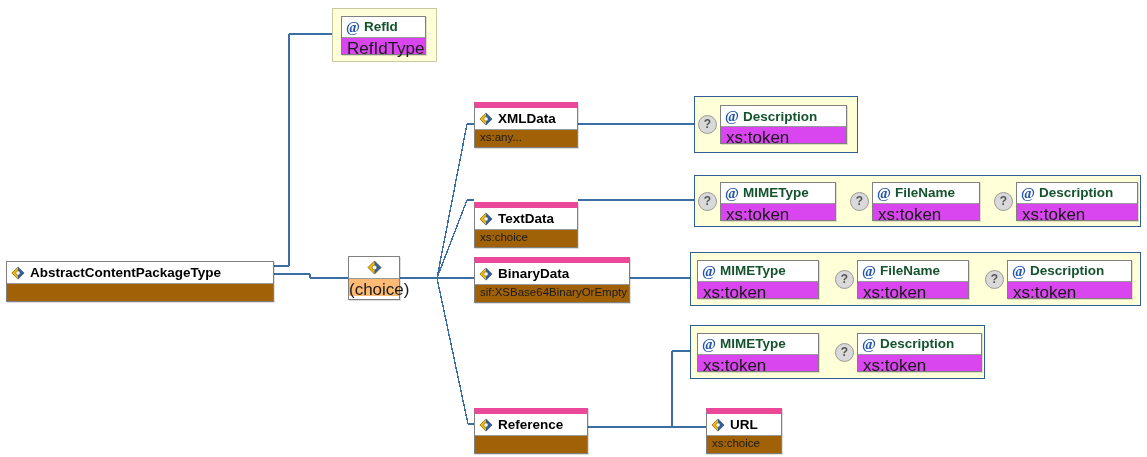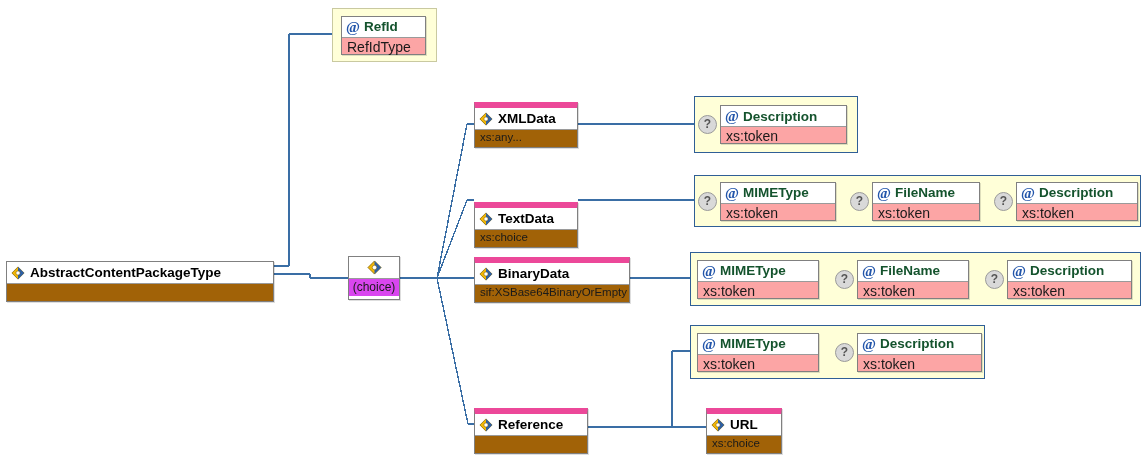--- a/index.html
+++ b/index.html
@@ -91,23 +91,23 @@
     text-align: center;
   }
   .choice .c-icon-row {
     height: 21px;
     background: #ffffff;
     display: flex;
     align-items: center;
     justify-content: center;
   }
   .choice .c-label {
-    background: #d946ef;
+    background: #fdba74;
     border-top: 1px solid #9a9a9a;
-    font-size: 12px;
+    font-size: 17px;
     color: #1a1a1a;
     height: 18px;
     box-sizing: border-box;
     padding-top: 1px;
   }
 
   
   .attr-group {
     position: absolute;
     box-sizing: border-box;
@@ -152,23 +152,23 @@
     height: 20px;
     box-sizing: border-box;
     white-space: nowrap;
   }
   .attr-box .label {
     font-size: 13.5px;
     font-weight: bold;
     color: #14532d;
   }
   .attr-box .type-row {
-    background: #fca5a5;
+    background: #d946ef;
     border-top: 1px solid #9a9a9a;
-    font-size: 14px;
+    font-size: 17px;
     color: #1a1a1a;
     padding: 1px 6px 2px 5px;
     height: 17px;
     box-sizing: border-box;
     white-space: nowrap;
   }
 </style>
 </head>
 <body>
 

